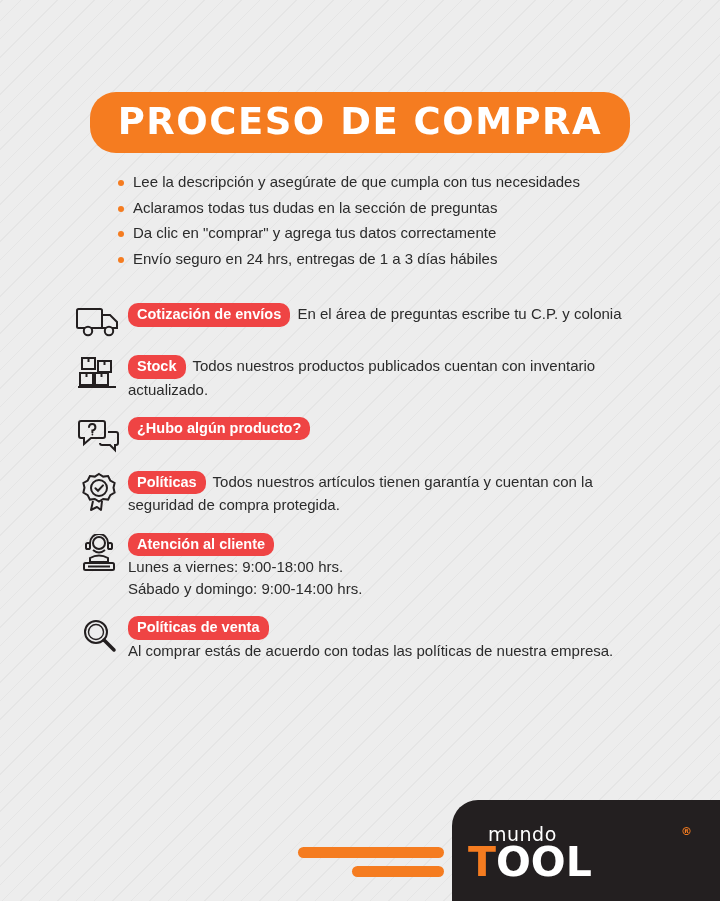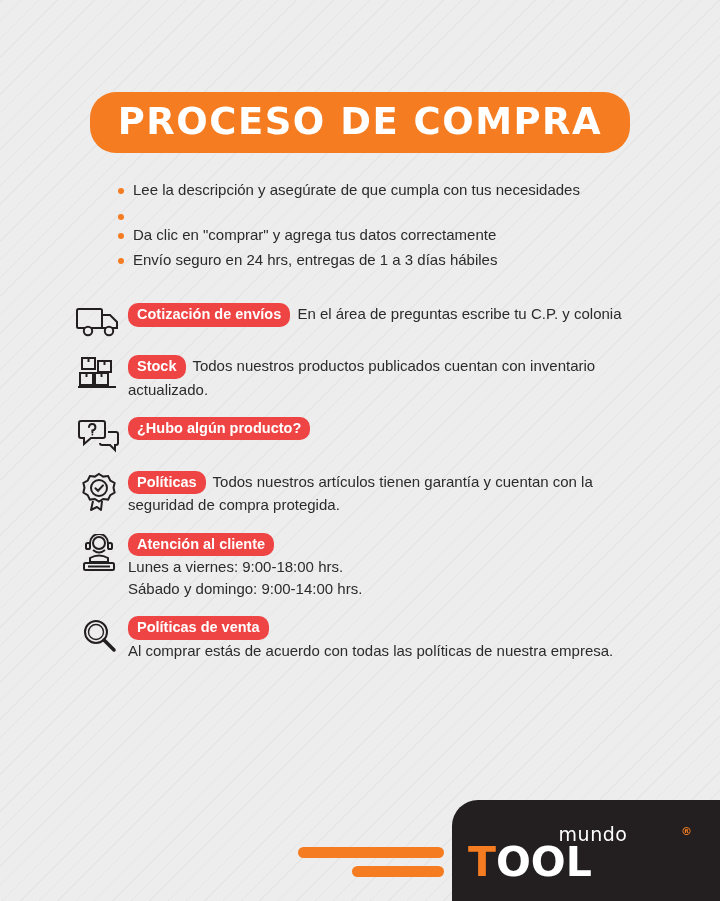--- a/index.html
+++ b/index.html
@@ -57,21 +57,21 @@
     font-size: 37px;
     letter-spacing: 1.5px;
     color: #ffffff;
     line-height: 1;
     white-space: nowrap;
   }
 
   
   .bullets {
     position: absolute;
-    top: 180px;
+    top: 172px;
     left: 118px;
     width: 560px;
   }
   .bullet-row {
     display: flex;
     align-items: flex-start;
     margin-bottom: 5px;
   }
   .bullet-dot {
     width: 6px;
@@ -177,21 +177,20 @@
     width: 230px;
   }
   .logo-top {
     font-family: "DejaVu Sans", sans-serif;
     font-size: 19px;
     color: #ffffff;
     letter-spacing: 0.5px;
     line-height: 1;
     margin-left: 20px;
     margin-bottom: -2px;
-    text-align: center;
   }
   .logo-main {
     font-family: "DejaVu Sans", sans-serif;
     font-weight: bold;
     font-size: 41px;
     line-height: 1;
     color: #ffffff;
     letter-spacing: 0px;
     position: relative;
   }
@@ -219,20 +218,21 @@
     </div>
   </div>
 
   <div class="bullets">
     <div class="bullet-row">
       <span class="bullet-dot"></span>
       <span class="bullet-text">Lee la descripción y asegúrate de que cumpla con tus necesidades</span>
     </div>
     <div class="bullet-row">
       <span class="bullet-dot"></span>
+      <span class="bullet-text">Aclaramos todas tus dudas en la sección de preguntas</span>
     </div>
     <div class="bullet-row">
       <span class="bullet-dot"></span>
       <span class="bullet-text">Da clic en "comprar" y agrega tus datos correctamente</span>
     </div>
     <div class="bullet-row">
       <span class="bullet-dot"></span>
       <span class="bullet-text">Envío seguro en 24 hrs, entregas de 1 a 3 días hábiles</span>
     </div>
   </div>

